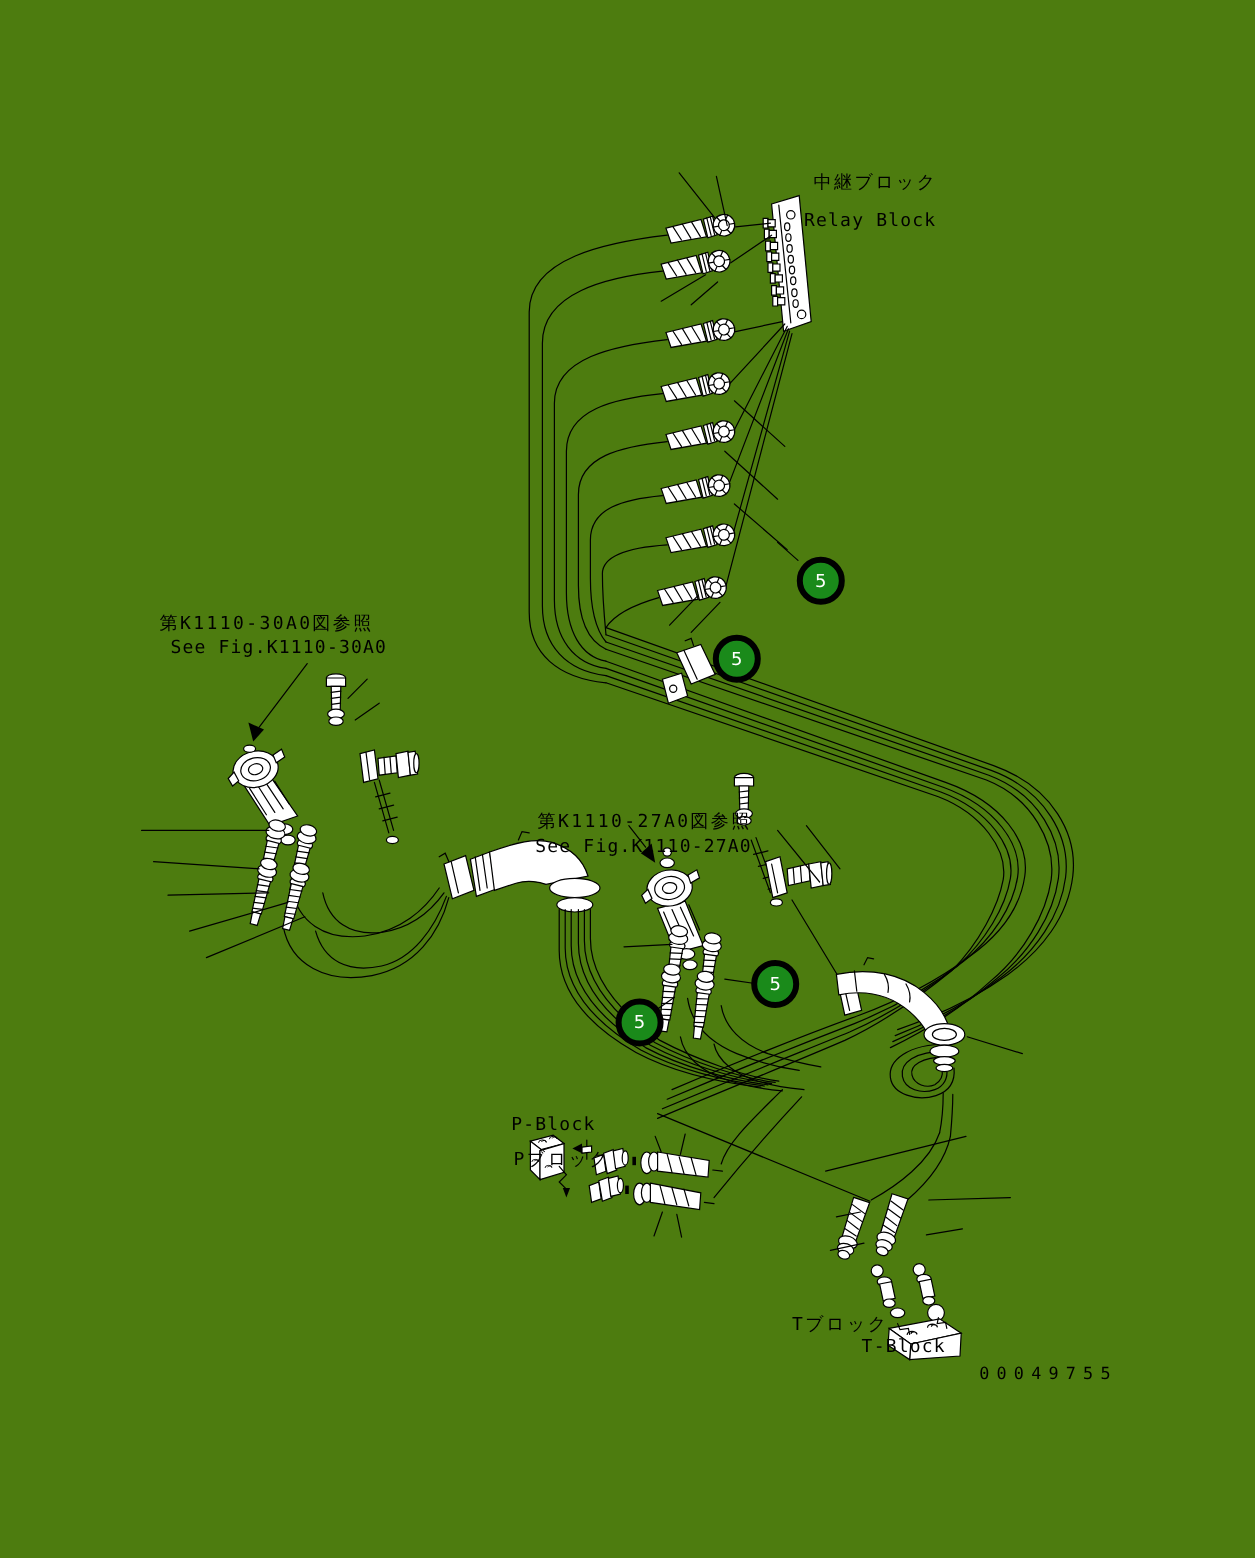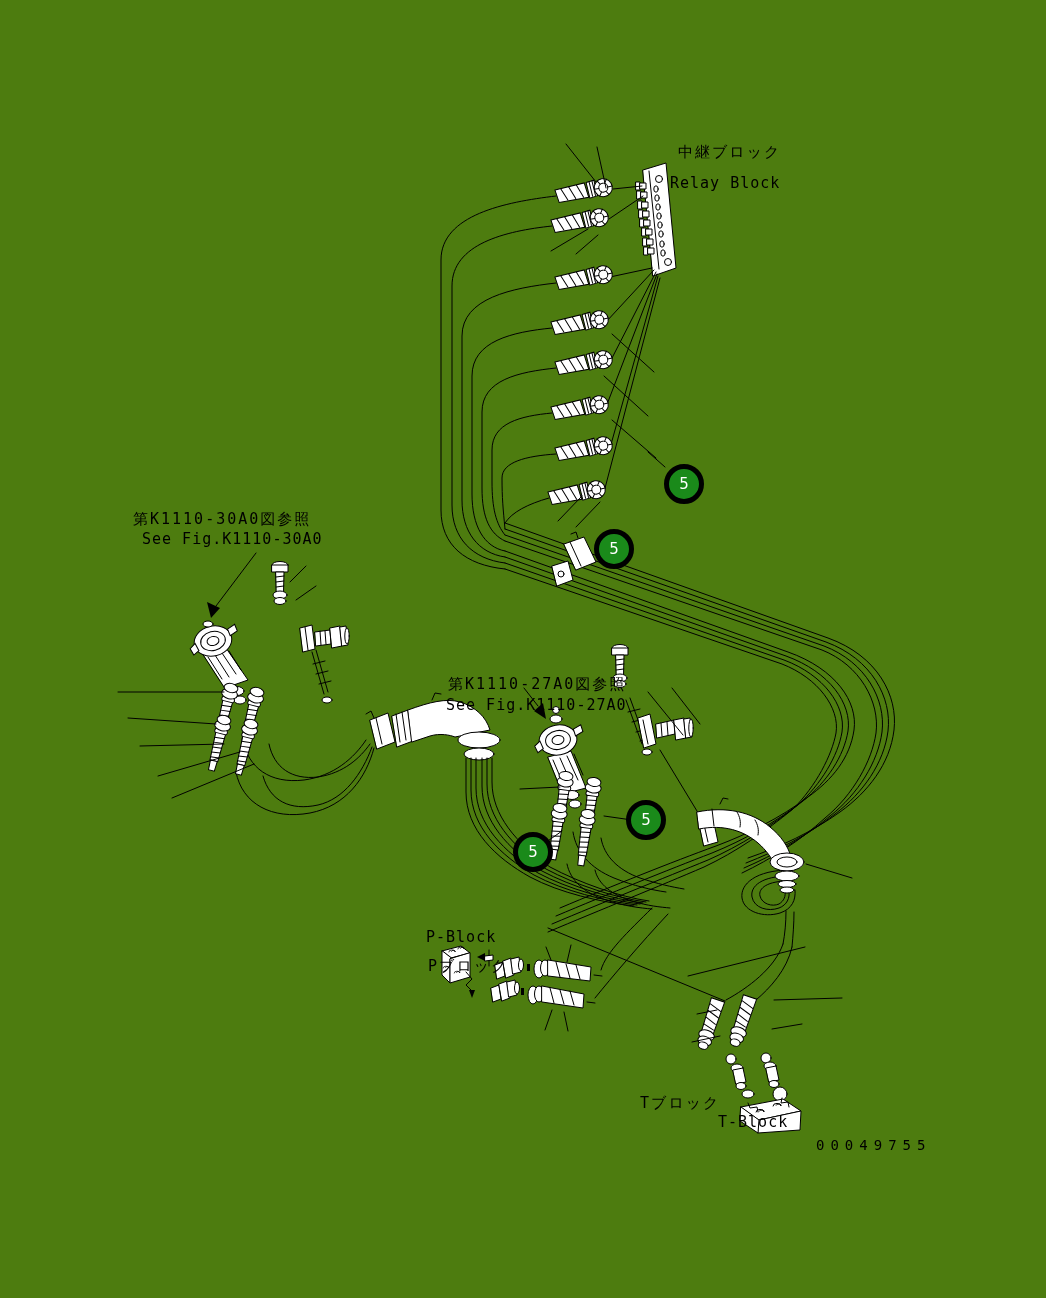--- a/index.html
+++ b/index.html
@@ -337,21 +337,21 @@
 
 <div class="lbl jp" style="left:133px;top:510px;">第K1110-30A0図参照</div>
 <div class="lbl" style="left:142px;top:530px;">See Fig.K1110-30A0</div>
 
 <div class="lbl jp" style="left:448px;top:645px;margin-top:30px;">第K1110-27A0図参照</div>
 <div class="lbl" style="left:446px;top:665px;margin-top:31px;">See Fig.K1110-27A0</div>
 
 <div class="lbl jp" style="left:428px;top:909px;margin-top:48px;">Pブロック</div>
 <div class="lbl" style="left:426px;top:928px;">P-Block</div>
 
-<div class="lbl jp" style="left:640px;top:1094px;">Tブロック</div>
+<div class="lbl jp" style="left:660px;top:1094px;">Tブロック</div>
 <div class="lbl" style="left:678px;top:1113px;margin-left:40px;">T-Block</div>
 
 <div class="dwg" style="left:816px;top:1137px;">00049755</div>
 
 <div class="badge" style="left:664px;top:464px;">5</div>
 <div class="badge" style="left:594px;top:529px;">5</div>
 <div class="badge" style="left:513px;top:832px;">5</div>
 <div class="badge" style="left:626px;top:800px;">5</div>
 
 </div>

